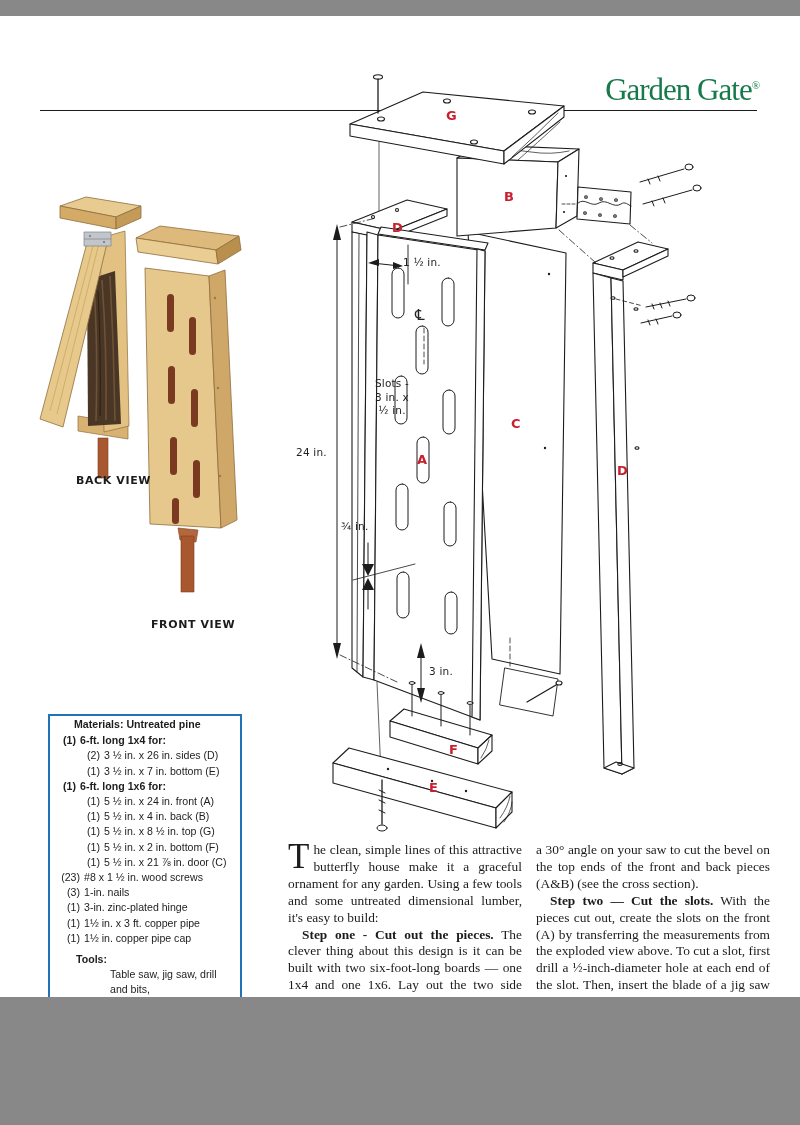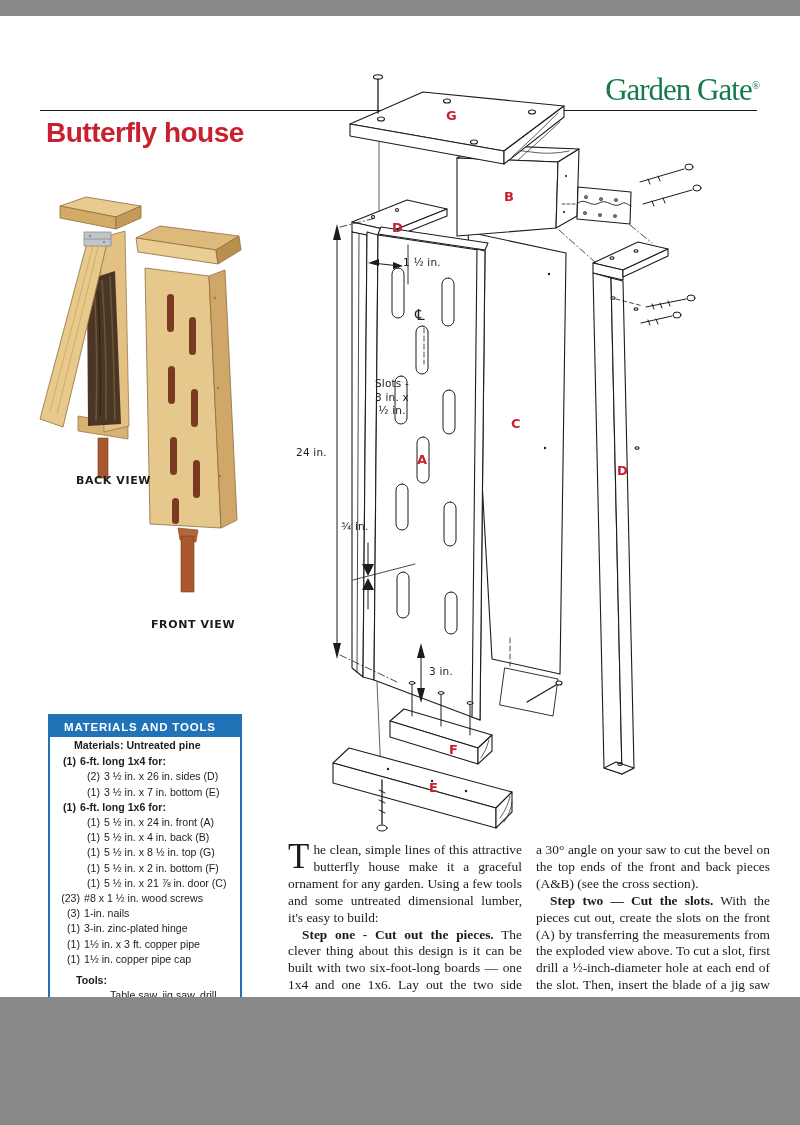--- a/index.html
+++ b/index.html
@@ -52,21 +52,20 @@
 </style>
 </head>
 <body>
 
 <div class="page">
 
   <div class="rule"></div>
 
   <div class="logo"><span>Garden Gate</span><sup>®</sup></div>
 
-  <div class="title">Butterfly house</div>
 
   <svg class="layer" viewBox="0 0 800 1125">
     <g transform="translate(28,160)" stroke-linejoin="round">
 
       <g>
         <rect x="70" y="262" width="10" height="40" fill="#a9572e" stroke="#7c3c1e" stroke-width="0.6"></rect>
         <polygon points="50,240 100,248 100,263 50,255" fill="#d8b273" stroke="#8f6d3c" stroke-width="0.7"></polygon>
         <polygon points="72,62 97,55 101,250 76,256" fill="#e2c182" stroke="#8f6d3c" stroke-width="0.7"></polygon>
         <polygon points="59,104 87,95 93,248 60,250" fill="#4a3625" stroke="#33241703" stroke-width="0.5"></polygon>
         <path d="M66,110 q4,60 2,135 M74,104 q5,70 4,140 M82,100 q4,72 5,145" stroke="#6d5237" stroke-width="1.6" fill="none"></path>
@@ -303,21 +302,20 @@
   </div>
   <div class="ann" style="left:296px;top:430px">24 in.</div>
   <div class="ann" style="left:341px;top:504px">¾ in.</div>
   <div class="ann" style="left:429px;top:649px">3 in.</div>
 
 
   <div class="photo-label" style="left:76px;top:458px">BACK VIEW</div>
   <div class="photo-label" style="left:151px;top:602px">FRONT VIEW</div>
 
   <div class="mbox">
-    <div class="mhead">MATERIALS AND TOOLS</div>
     <div class="mbody">
         <div class="m-row hdr">
         <span class="num"></span>
           <span class="txt">Materials:  Untreated pine</span>
       </div>
         <div class="m-row grp">
         <span class="num">(1)</span>
           <span class="txt">6-ft. long 1x4 for:</span>
       </div>
         <div class="m-row sub">

